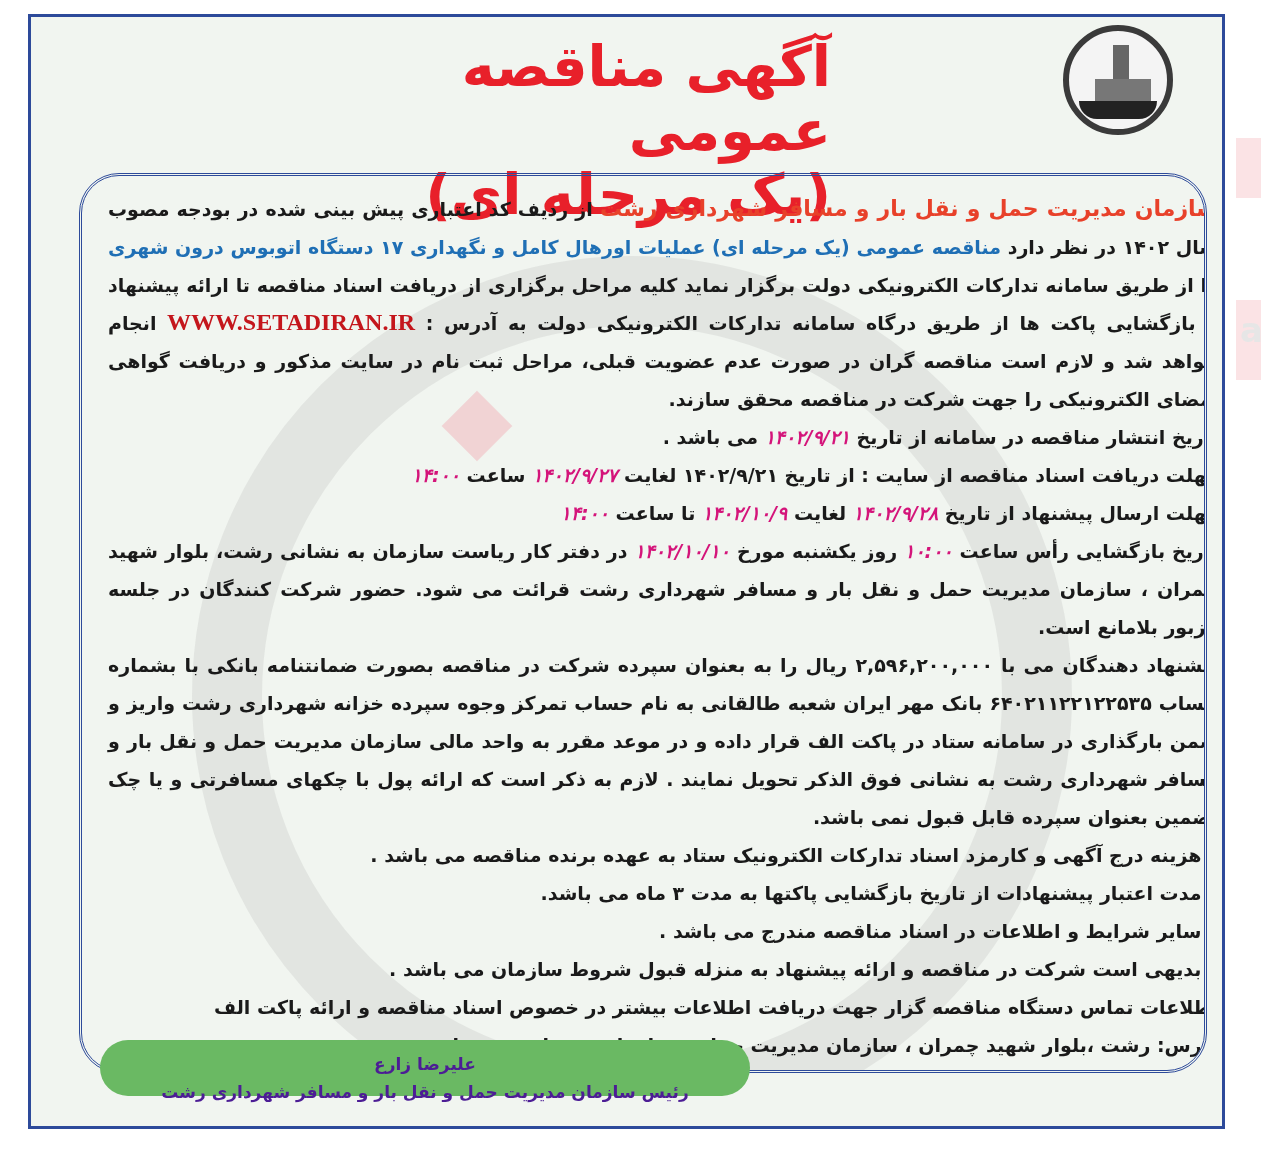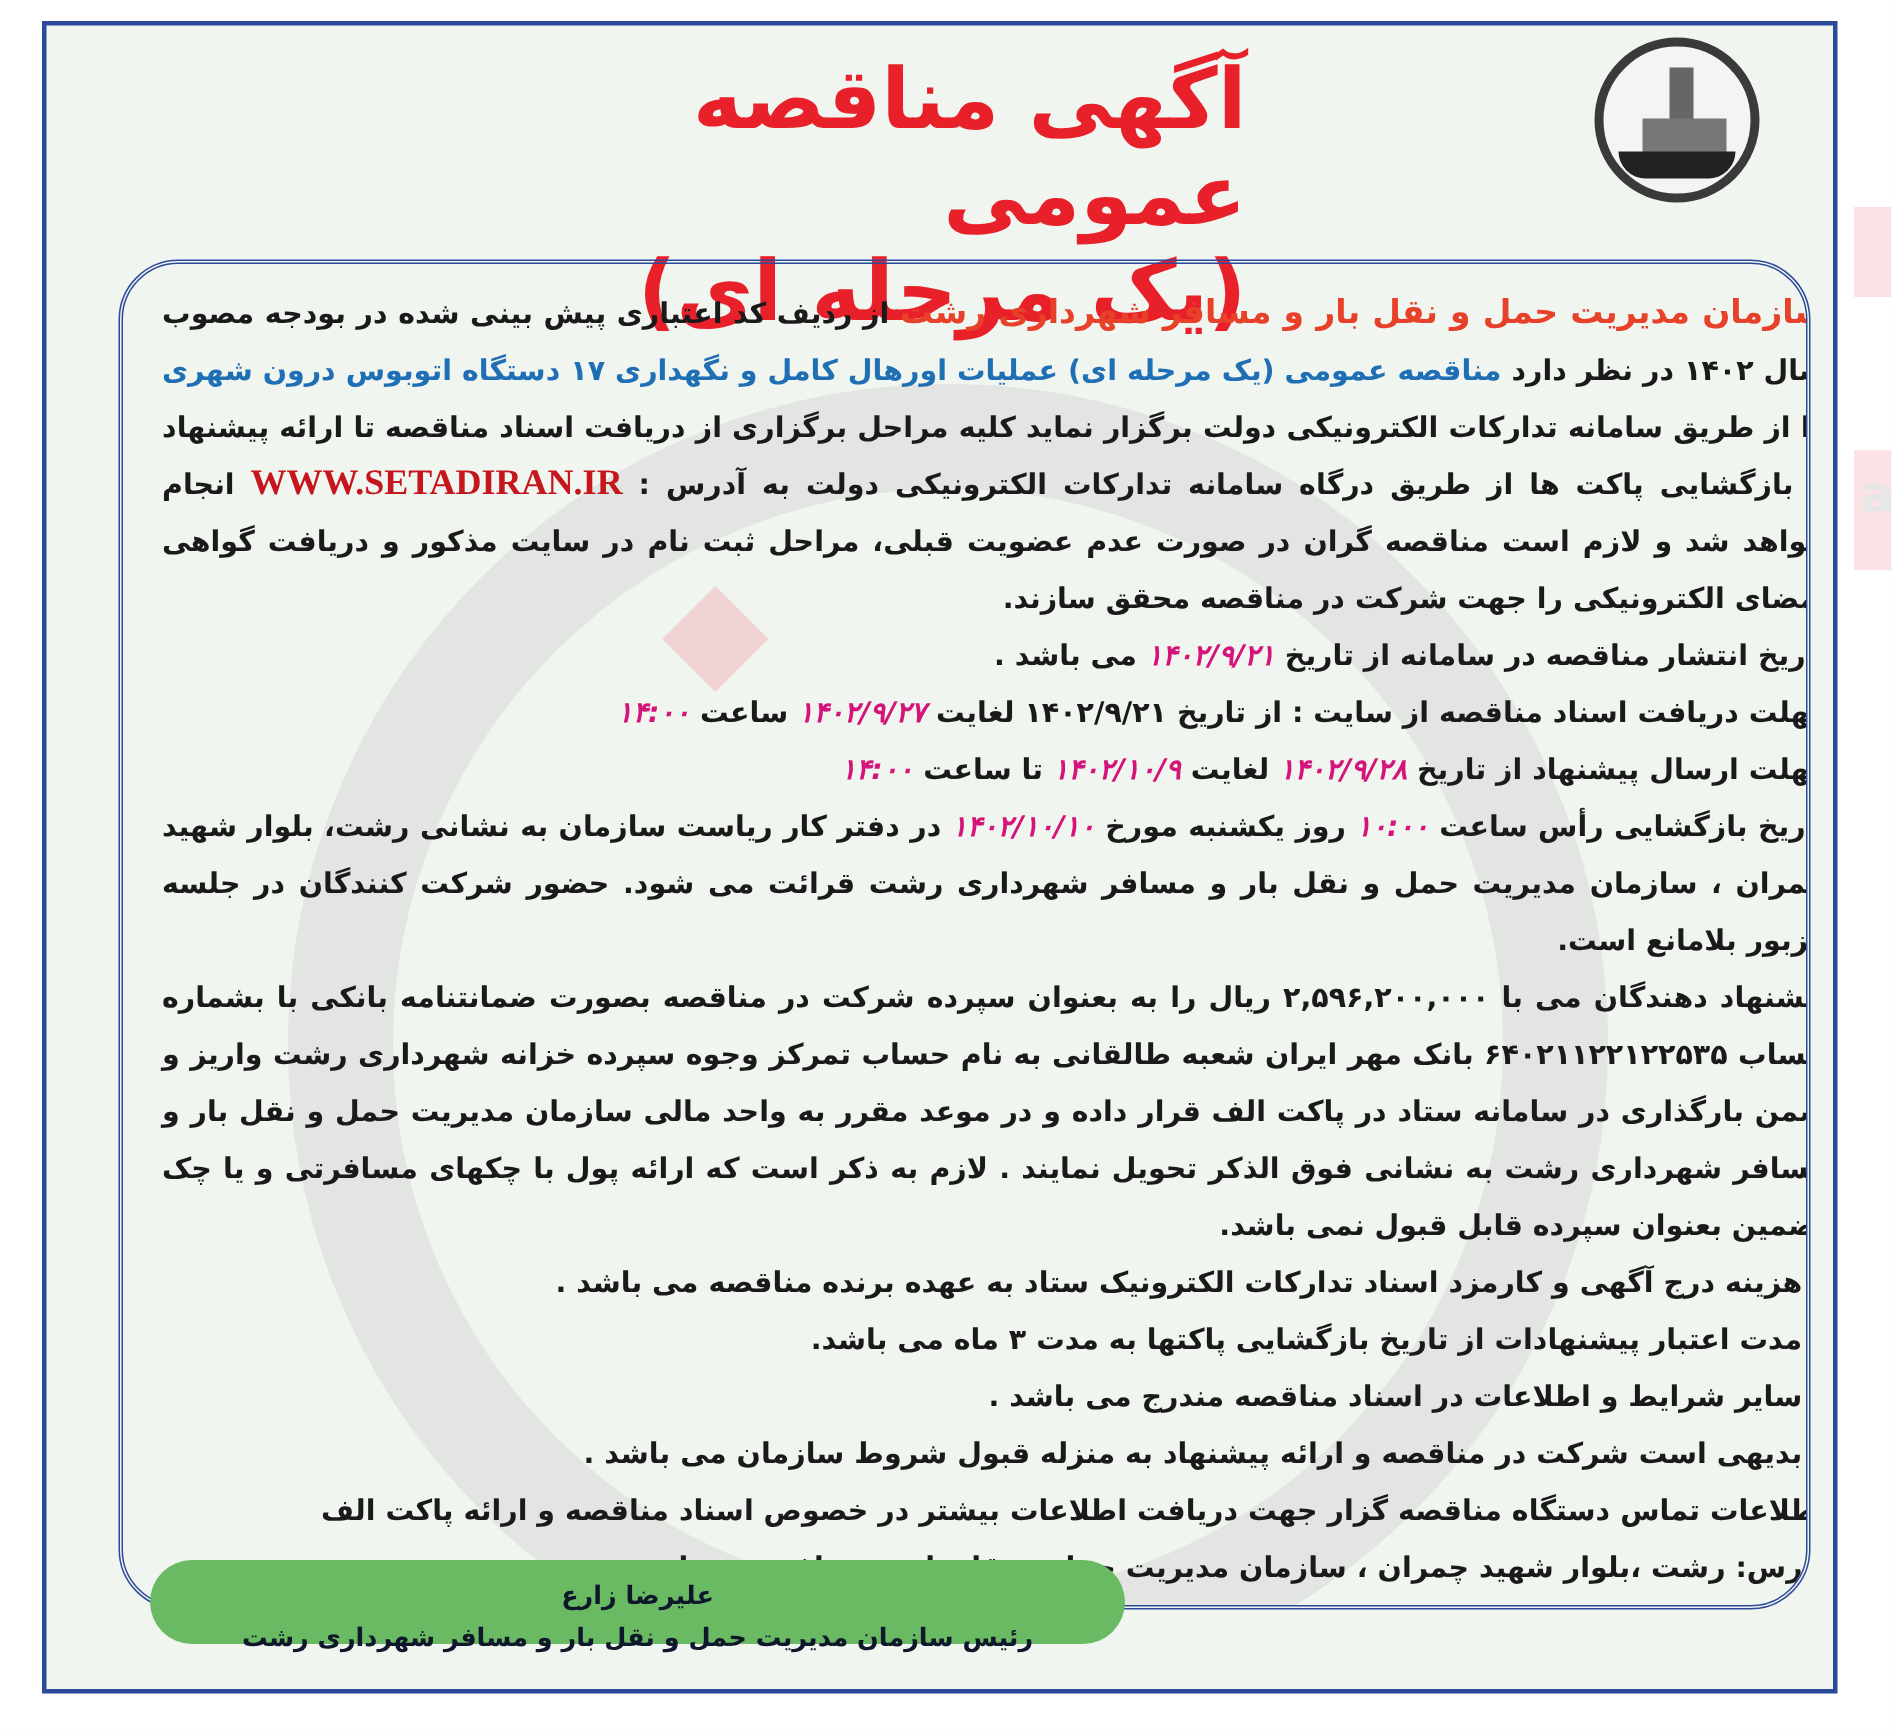--- a/index.html
+++ b/index.html
@@ -31,21 +31,21 @@
     .wm-diamond { left: 370px; top: 225px; width: 50px; height: 50px; background: rgba(240,150,160,0.35);
       transform: rotate(45deg); }
     .body-text { position: absolute; left: 26px; top: 14px; width: 1110px; direction: rtl; text-align: justify;
       color: #1a1a1a; font: bold 19px/38px "DejaVu Sans", sans-serif; }
     .body-text p { margin: 0; }
     .org { color: #e8412a; font-size: 22px; }
     .blue { color: #1f6fb5; }
     .mag { color: #d4147a; font-style: italic; }
     .url { color: #c4161c; font: bold 24px "Liberation Serif", serif; direction: ltr; unicode-bidi: embed; }
     .signature { position: absolute; left: 100px; top: 1040px; width: 650px; height: 56px; background: #6ab963;
-      border-radius: 40px; text-align: center; color: #0f172a; direction: rtl;
+      border-radius: 40px; text-align: center; color: #4c1d95; direction: rtl;
       font: bold 17px/28px "DejaVu Sans", sans-serif; padding-top: 10px; box-sizing: border-box; }
   </style>
 </head>
 <body>
 
 <div class="side-mark a"></div>
 <div class="side-mark b">
     <span>a</span>
   </div>
 

